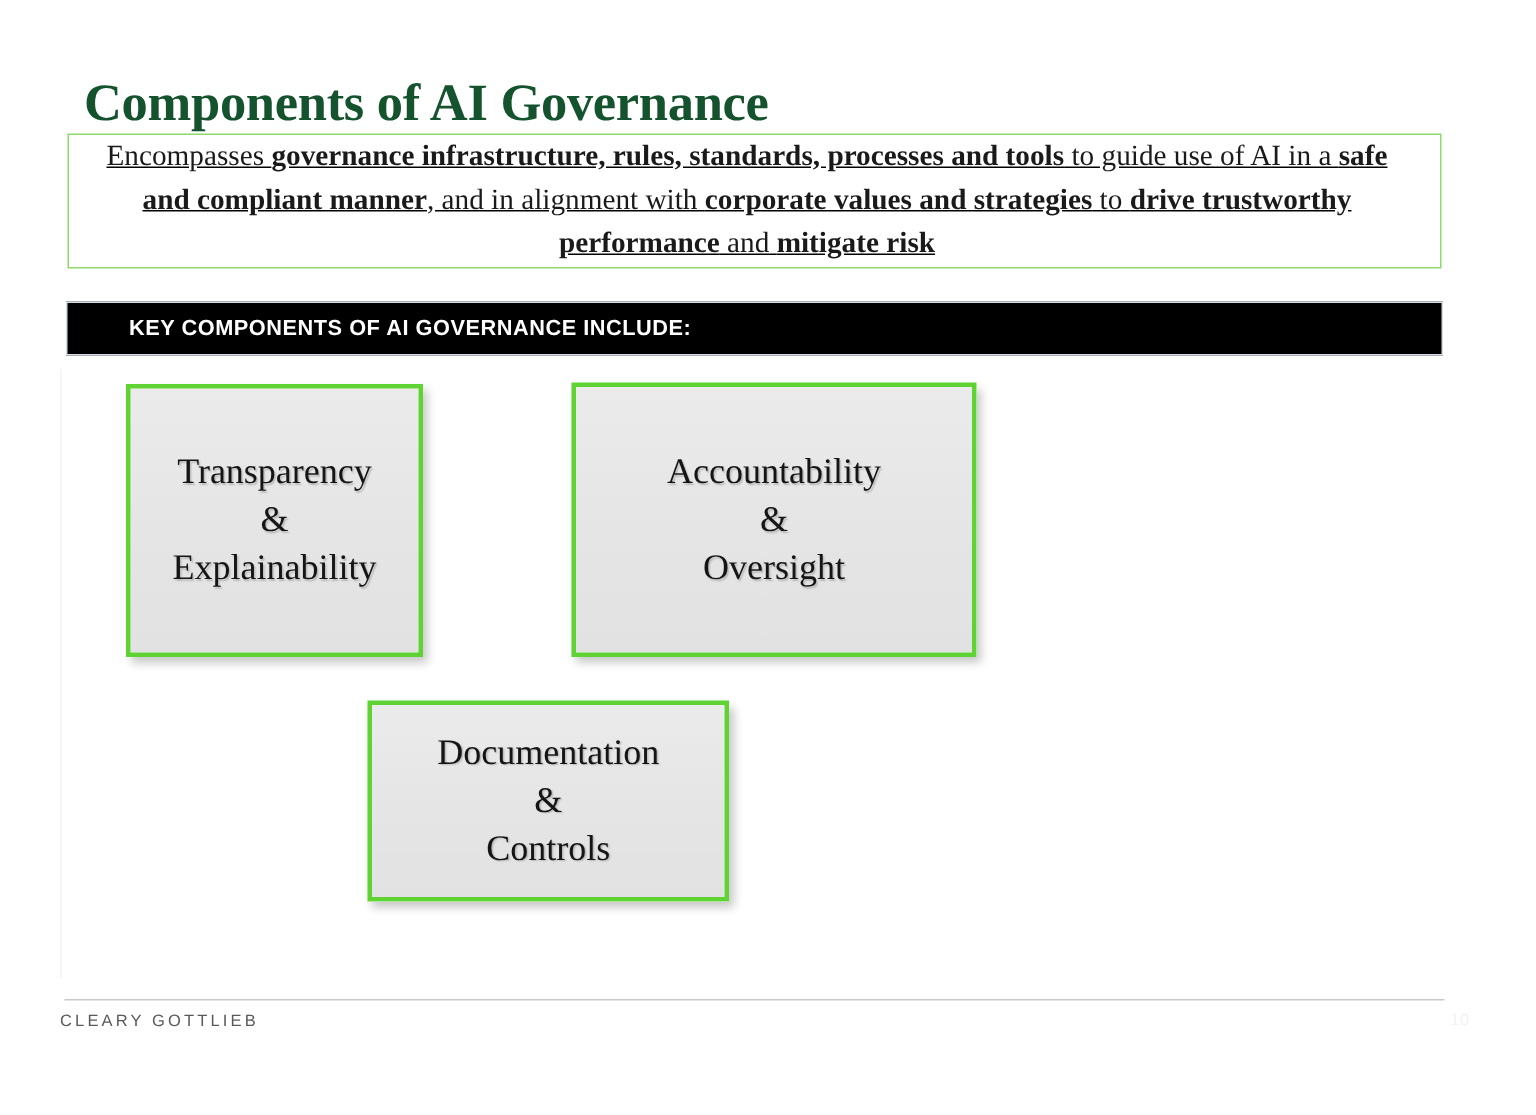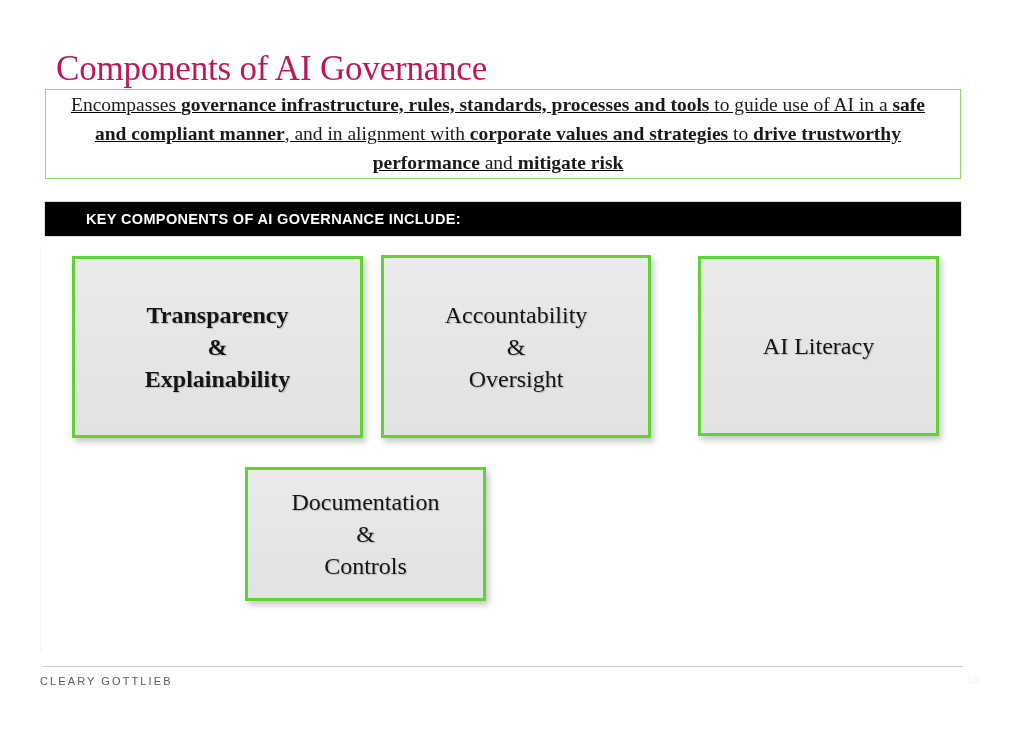--- a/index.html
+++ b/index.html
@@ -21,24 +21,24 @@
     inset: 0;
     background: #ffffff;
   }
 
   
   .slide-title {
     position: absolute;
     left: 56px;
     top: 26px;
     font-family: "Liberation Serif", "DejaVu Serif", serif;
-    font-weight: normal;
+    font-weight: bold;
     font-size: 35px;
     letter-spacing: -0.2px;
-    color: #be185d;
+    color: #14532d;
     white-space: nowrap;
   }
 
   
   .desc-box {
     position: absolute;
     left: 45px;
     top: 89px;
     width: 916px;
     height: 90px;
@@ -108,21 +108,21 @@
   }
   .comp-label {
     font-family: "Liberation Serif", "DejaVu Serif", serif;
     font-size: 24px;
     line-height: 32px;
     color: #151515;
     text-shadow: 1px 1px 1px rgba(150,150,150,0.55);
     white-space: pre-line;
   }
 
-  .box-transparency   { left: 72px;  top: 256px; width: 291px; height: 182px; font-weight: bold; }
+  .box-transparency   { left: 84px;  top: 256px; width: 198px; height: 182px; }
   .box-accountability { left: 381px; top: 255px; width: 270px; height: 183px; }
   .box-ai-literacy    { left: 698px; top: 256px; width: 241px; height: 180px; }
   .box-documentation  { left: 225px; top: 467px; width: 241px; height: 134px; margin-left: 20px; }
   .box-third-party    { left: 562px; top: 471px; width: 243px; height: 177px; }
 
   
   .footer-rule {
     position: absolute;
     left: 43px;
     top: 666px;
@@ -175,23 +175,20 @@
 &amp;
 Explainability</span>
   </div>
 
   <div class="comp-box box-accountability">
     <span class="comp-label">Accountability
 &amp;
 Oversight</span>
   </div>
 
-  <div class="comp-box box-ai-literacy">
-    <span class="comp-label">AI Literacy</span>
-  </div>
 
   <div class="comp-box box-documentation">
     <span class="comp-label">Documentation
 &amp;
 Controls</span>
   </div>
 
 
   <div class="footer-rule"></div>
 

